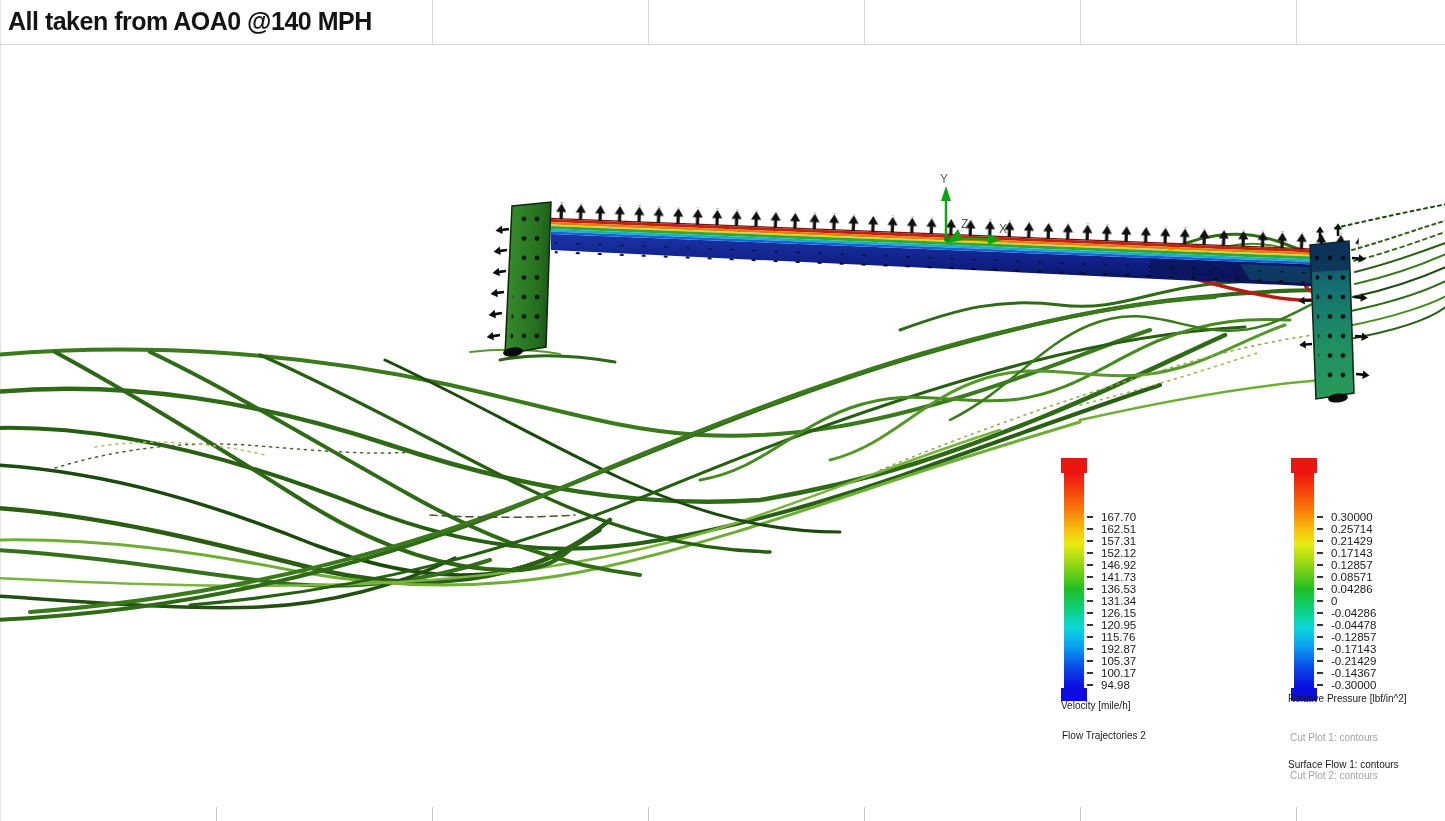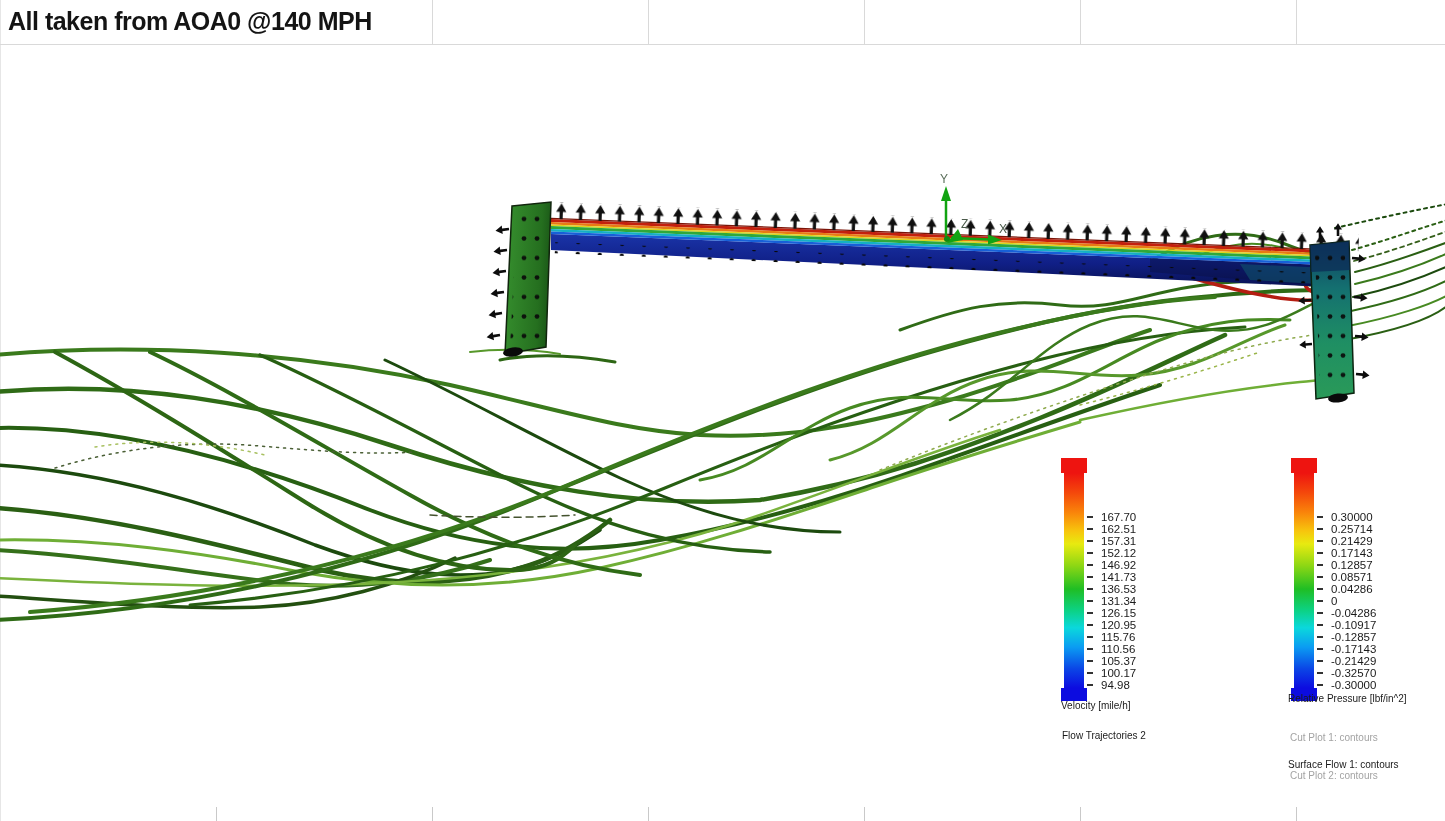--- a/index.html
+++ b/index.html
@@ -261,21 +261,21 @@
           <span>120.95</span>
         </div>
 
         <div class="tickrow">
           <span class="dash"></span>
           <span>115.76</span>
         </div>
 
         <div class="tickrow">
           <span class="dash"></span>
-          <span>110.56</span>
+          <span>192.87</span>
         </div>
 
         <div class="tickrow">
           <span class="dash"></span>
           <span>105.37</span>
         </div>
 
         <div class="tickrow">
           <span class="dash"></span>
           <span>100.17</span>
@@ -336,41 +336,41 @@
           <span>0</span>
         </div>
 
         <div class="tickrow">
           <span class="dash"></span>
           <span>-0.04286</span>
         </div>
 
         <div class="tickrow">
           <span class="dash"></span>
-          <span>-0.10917</span>
+          <span>-0.04478</span>
         </div>
 
         <div class="tickrow">
           <span class="dash"></span>
           <span>-0.12857</span>
         </div>
 
         <div class="tickrow">
           <span class="dash"></span>
           <span>-0.17143</span>
         </div>
 
         <div class="tickrow">
           <span class="dash"></span>
           <span>-0.21429</span>
         </div>
 
         <div class="tickrow">
           <span class="dash"></span>
-          <span>-0.32570</span>
+          <span>-0.14367</span>
         </div>
 
         <div class="tickrow">
           <span class="dash"></span>
           <span>-0.30000</span>
         </div>
       </div>
     <div class="lgdlabel" style="left:1288px;top:693px">Relative Pressure [lbf/in^2]</div>
     <div class="lgdlabel muted" style="left:1290px;top:732px">Cut Plot 1: contours</div>
     <div class="lgdlabel muted" style="left:1290px;top:770px">Cut Plot 2: contours</div>

